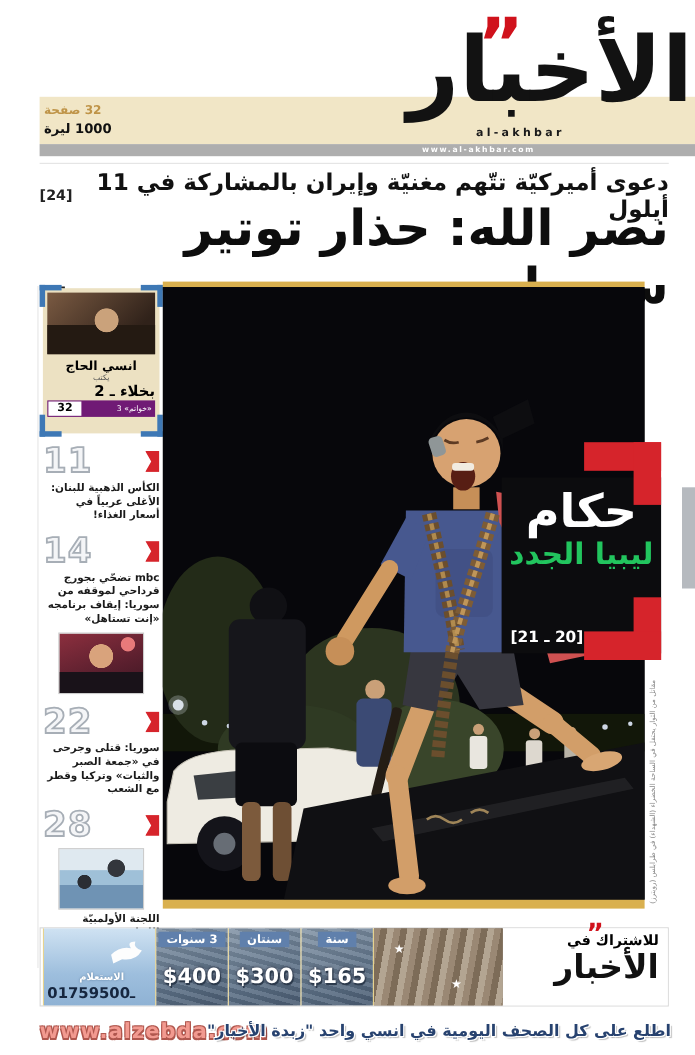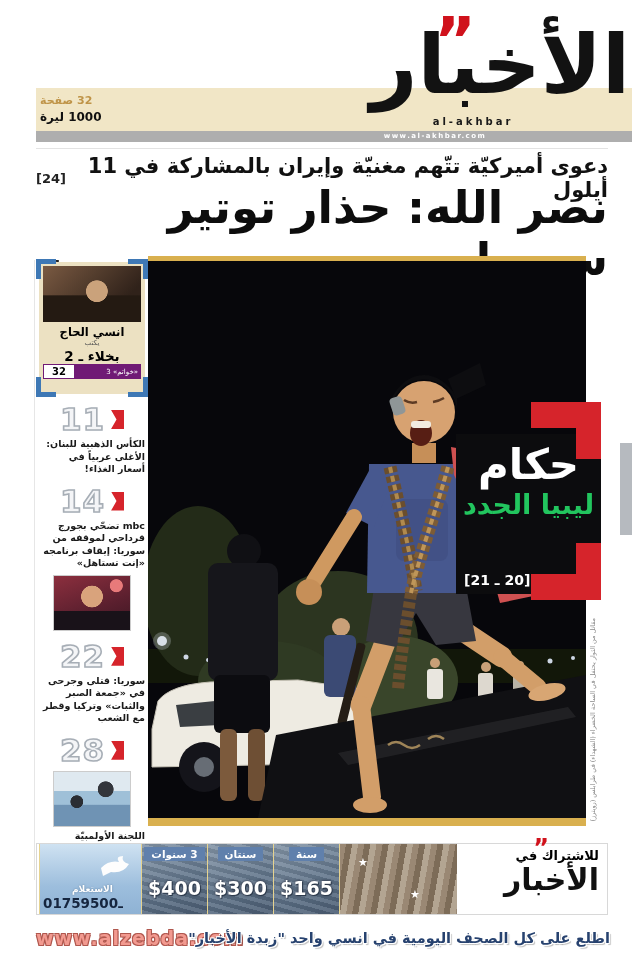--- a/index.html
+++ b/index.html
@@ -43,28 +43,28 @@
   .cb.tl{left:-3px;top:-3px;border-top-width:5px;border-left-width:5px;}
   .cb.tr{right:-3px;top:-3px;border-top-width:5px;border-right-width:5px;}
   .cb.bl{left:-3px;bottom:-3px;border-bottom-width:5px;border-left-width:5px;}
   .cb.br{right:-3px;bottom:-3px;border-bottom-width:5px;border-right-width:5px;}
   .writer-photo{height:56px;background:
       radial-gradient(circle at 55% 45%, #caa27b 0 17%, rgba(0,0,0,0) 18%),
       linear-gradient(180deg, rgba(0,0,0,0) 52%, #241a12 53%),
       linear-gradient(135deg,#7a5a42,#30221a 75%);}
   .writer-name{font-size:11.5px;font-weight:bold;text-align:center;direction:rtl;margin-top:3px;}
   .writer-verb{font-size:7px;color:#555;text-align:center;direction:rtl;}
-  .writer-work{font-size:13.5px;font-weight:bold;text-align:center;direction:rtl;margin-top:1px;}
+  .writer-work{font-size:13.5px;font-weight:bold;text-align:right;direction:rtl;margin-top:1px;}
   .wfoot{height:15px;background:#701a75;display:flex;align-items:center;margin-top:0;}
   .wpage{background:#fff;color:#000;font-size:10px;font-weight:bold;width:30px;height:13px;
          line-height:13px;text-align:center;margin:1px;}
   .wseries{flex:1;color:#fff;font-size:7px;text-align:right;direction:rtl;padding:0 3px;}
 
   .side-item{margin:10px 2px 0 4px;}
-  .num-row{display:flex;justify-content:center;align-items:center;gap:6px;}
+  .num-row{display:flex;justify-content:space-between;align-items:center;gap:6px;}
   .num{font-size:31px;font-weight:bold;line-height:1;letter-spacing:1px;
        color:#f4f5f7;-webkit-text-stroke:1.6px #a7aeb6;text-shadow:0 0 1px #a7aeb6;}
   .marker{width:13px;height:19px;background:#d6242b;
           clip-path:polygon(0 0,100% 0,100% 100%,0 100%,42% 50%);}
   .item-text{font-size:9.5px;font-weight:bold;line-height:1.32;color:#1a1a1a;
              direction:rtl;text-align:right;margin-top:3px;}
   .item-photo{width:76px;height:54px;margin:5px auto 0 auto;border:1px solid #ccc;}
   .photo-kordahi{background:
       radial-gradient(circle at 50% 38%, #d9a37c 0 21%, rgba(0,0,0,0) 22%),
       linear-gradient(180deg, rgba(0,0,0,0) 64%, #191219 65%),

